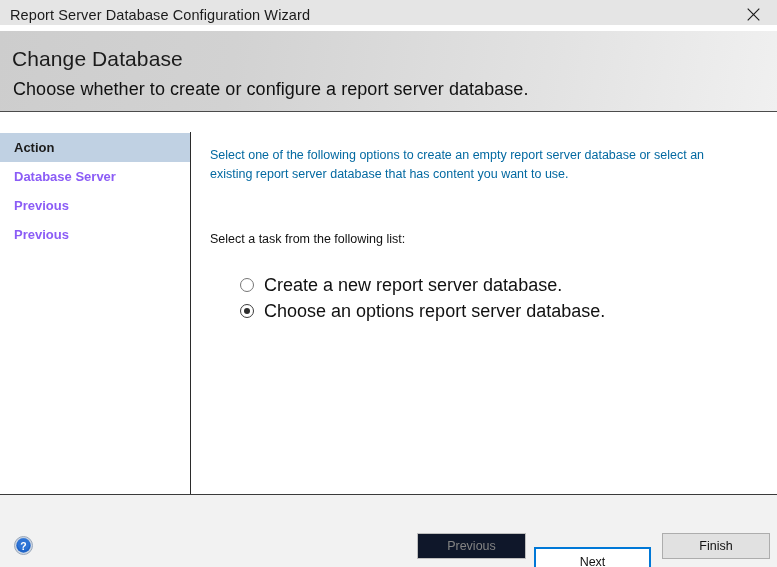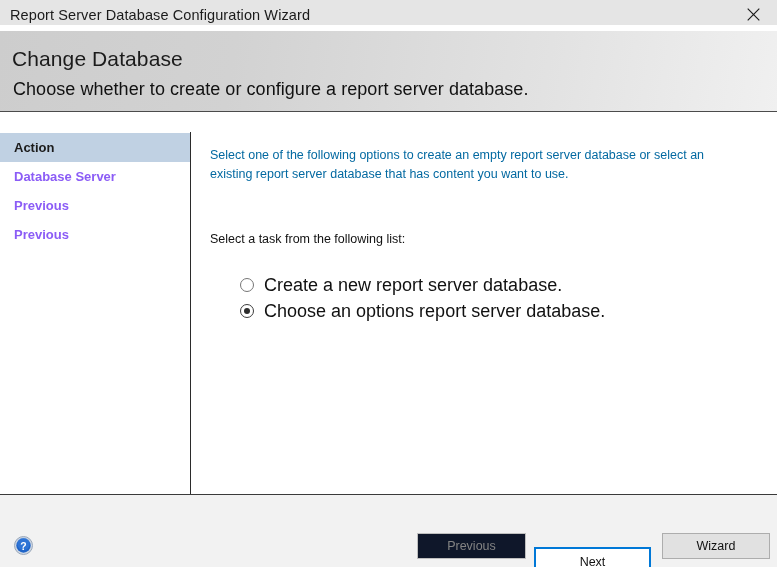--- a/index.html
+++ b/index.html
@@ -316,15 +316,15 @@
     <svg width="19" height="19" viewBox="0 0 19 19">
       <circle cx="9.5" cy="9.5" r="9" fill="#cfd8e4" stroke="#9aa8bb" stroke-width="1"></circle>
       <circle cx="9.5" cy="9.5" r="7.2" fill="#1f64c8"></circle>
       <circle cx="9.5" cy="8" r="6.2" fill="#3b82e0" opacity="0.55"></circle>
       <text x="9.5" y="13.6" font-family="Liberation Sans, sans-serif" font-size="10.5" font-weight="bold" fill="#ffffff" text-anchor="middle">?</text>
     </svg>
   </div>
 
   <button class="btn previous">Previous</button>
   <button class="btn next">Next</button>
-  <button class="btn cancel">Wizard</button>
+  <button class="btn cancel">Finish</button>
 
 </div>
 
 </body></html>

